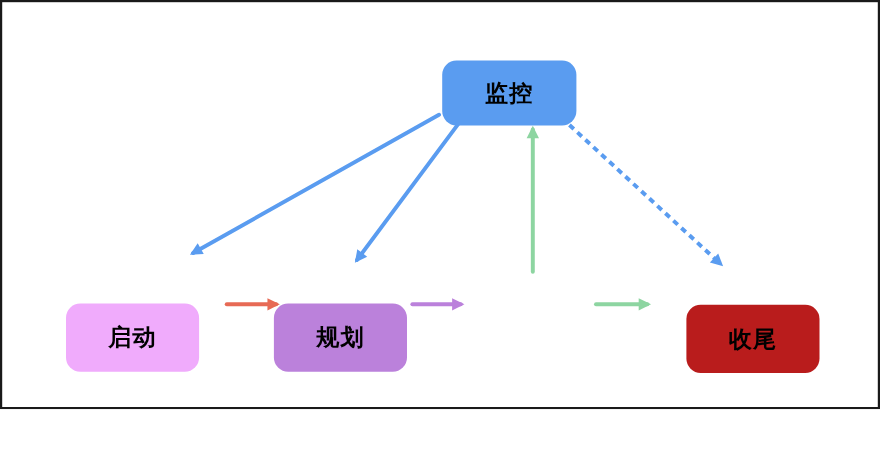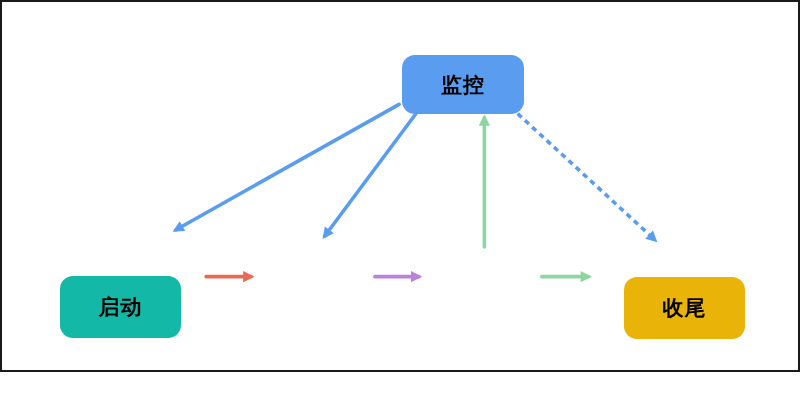--- a/index.html
+++ b/index.html
@@ -81,23 +81,26 @@
 
     <line class="edge edge-round" x1="372" y1="306" x2="421" y2="306" marker-end="url(#ah-purple)" style="stroke: rgb(187, 129, 219);"></line>
 
     <line class="edge edge-round" x1="558" y1="306" x2="610" y2="306" marker-end="url(#ah-green)" style="stroke: rgb(141, 213, 161);"></line>
   </svg>
 
   <div class="node node-monitor" style="background: rgb(90, 156, 240);">
     <span class="node-label">监控</span>
   </div>
 
-  <div class="node node-start" style="background: #14b8a6;">
+  <div class="node node-start" style="background: #f0abfc;">
     <span class="node-label">启动</span>
   </div>
 
+  <div class="node node-plan" style="background: rgb(187, 129, 219);">
+    <span class="node-label">规划</span>
+  </div>
 
 
-  <div class="node node-close" style="background: #eab308;">
+  <div class="node node-close" style="background: #b91c1c;">
     <span class="node-label">收尾</span>
   </div>
 
 </div>
 
 </body></html>

